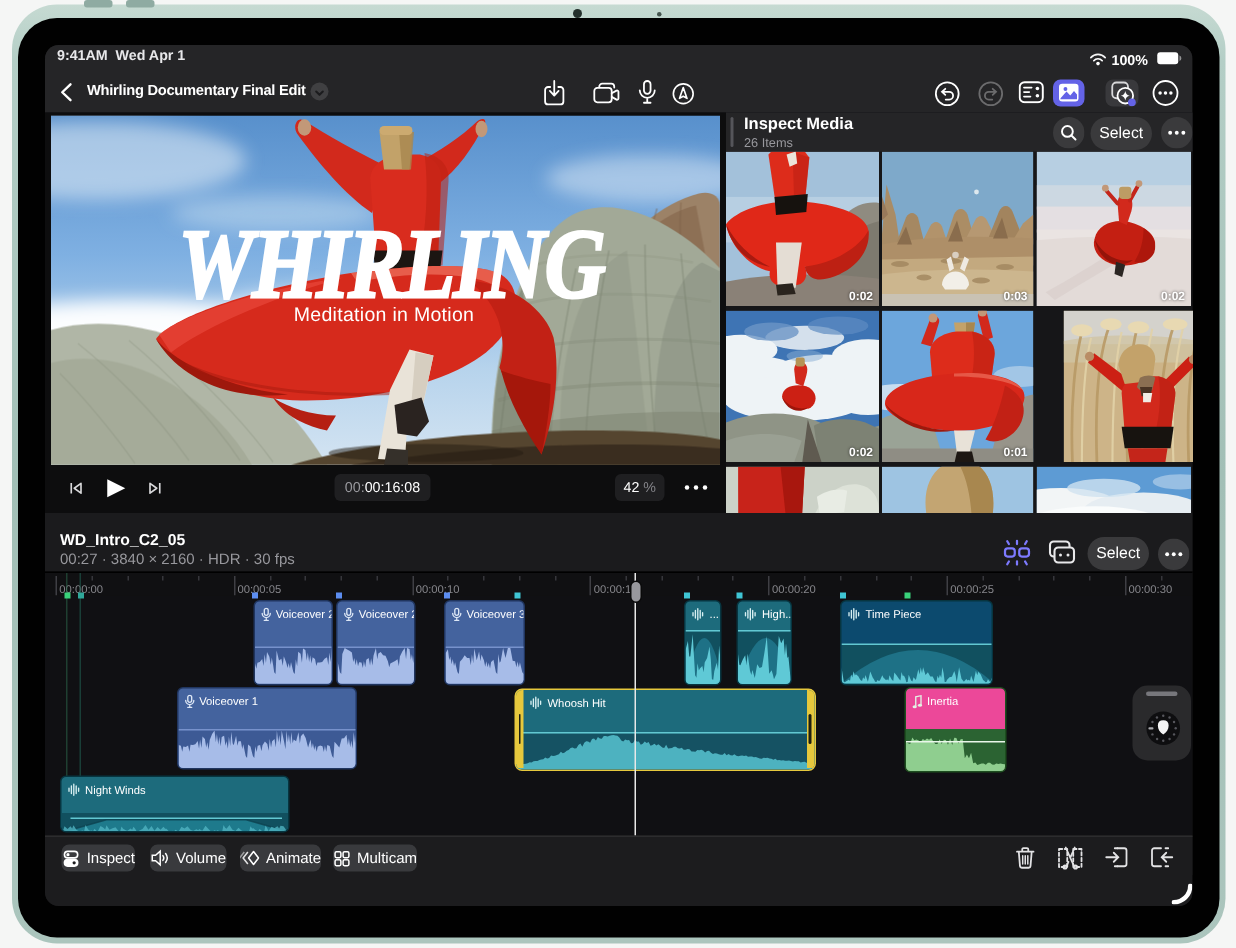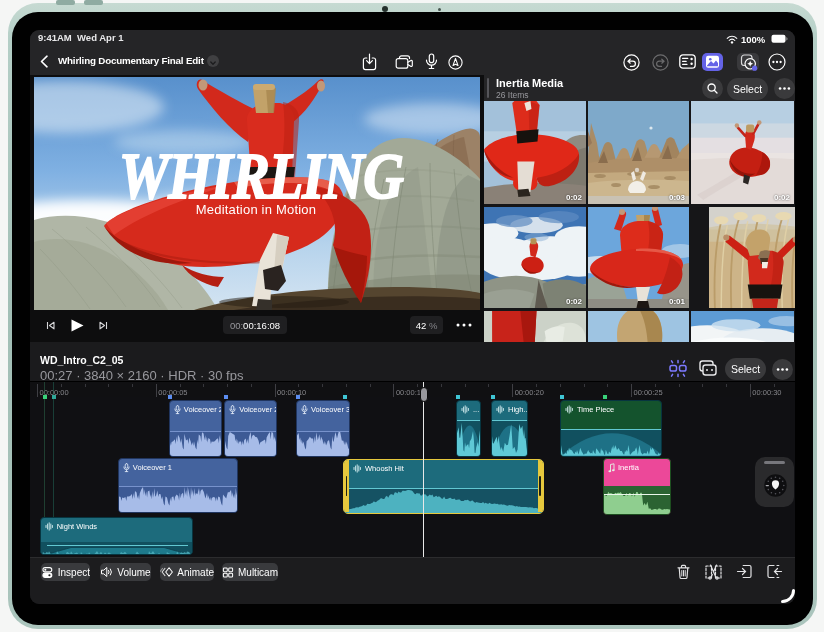--- a/index.html
+++ b/index.html
@@ -212,21 +212,21 @@
 <div class="abs" style="left:193px;top:286px;width:64px;height:18px;background:#1f1f21;border-radius:4px;color:#98989d;font-size:9.5px;display:flex;align-items:center;justify-content:center;">00:<span style="color:#fff;">00:16:08</span></div>
 <div class="abs" style="left:380px;top:286px;width:33px;height:18px;background:#1f1f21;border-radius:4px;font-size:9.5px;display:flex;align-items:center;justify-content:center;color:#fff;">42&nbsp;<span style="color:#85858a;">%</span></div>
 <svg class="abs" style="left:425px;top:292px;" width="18" height="6" viewBox="0 0 18 6">
       <circle cx="3" cy="3" r="1.5" fill="#fff"></circle>
       <circle cx="9" cy="3" r="1.5" fill="#fff"></circle>
       <circle cx="15" cy="3" r="1.5" fill="#fff"></circle>
     </svg>
 <div class="abs" style="left:454px;top:45px;width:311px;height:267px;background:#161618;"></div>
 <div class="abs" style="left:454px;top:45px;width:311px;height:26px;background:#252527;"></div>
 <div class="abs" style="left:457px;top:48px;width:2px;height:20px;background:#55555a;border-radius:1px;"></div>
-<div class="abs" style="left:466px;top:47px;color:#fff;font-size:11px;font-weight:bold;">Inertia Media</div>
+<div class="abs" style="left:466px;top:47px;color:#fff;font-size:11px;font-weight:bold;">Inspect Media</div>
 <div class="abs" style="left:466px;top:60px;color:#98989d;font-size:8.5px;">26 Items</div>
 <svg class="abs" style="left:672px;top:48px;" width="21" height="21" viewBox="0 0 21 21">
       <circle cx="10.5" cy="10.5" r="10.5" fill="#3a3a3c"></circle>
       <circle cx="9.6" cy="9.6" r="3.6" fill="none" stroke="#fff" stroke-width="1.3"></circle>
       <path d="M12.3,12.3 L15,15" stroke="#fff" stroke-width="1.3" stroke-linecap="round"></path>
     </svg>
 <div class="abs" style="left:697px;top:48px;width:41px;height:22px;background:#3a3a3c;border-radius:11px;color:#fff;font-size:10.5px;display:flex;align-items:center;justify-content:center;">Select</div>
 <svg class="abs" style="left:744px;top:48px;" width="21" height="21" viewBox="0 0 21 21">
       <circle cx="10.5" cy="10.5" r="10.5" fill="#3a3a3c"></circle>
       <circle cx="6.1" cy="10.5" r="1.3" fill="#fff"></circle>
@@ -405,21 +405,21 @@
         <rect width="101" height="103" fill="#5d9bd4"></rect>
 <rect y="34" width="101" height="69" fill="#79b0de"></rect>
 <ellipse cx="16" cy="26" rx="38" ry="12" fill="#f2f5f6"></ellipse>
 <ellipse cx="70" cy="30" rx="40" ry="13" fill="#e6edf2"></ellipse>
 <ellipse cx="44" cy="14" rx="24" ry="6" fill="#cfe2f0" opacity=".8"></ellipse>
 <ellipse cx="94" cy="10" rx="18" ry="5" fill="#c8ddee" opacity=".55"></ellipse>
 <ellipse cx="38" cy="38" rx="46" ry="12" fill="#fafcfc"></ellipse>
       </svg></div>
 <div class="abs" style="left:0;top:312px;width:765px;height:39px;background:#1b1b1d;"></div>
 <div class="abs" style="left:10px;top:324px;color:#fff;font-size:10.5px;font-weight:bold;">WD_Intro_C2_05</div>
-<div class="abs" style="left:10px;top:338px;color:#98989d;font-size:13px;">00:27 · 3840 × 2160 · HDR · 30 fps</div>
+<div class="abs" style="left:10px;top:338px;color:#98989d;font-size:10px;">00:27 · 3840 × 2160 · HDR · 30 fps</div>
 <svg class="abs" style="left:637px;top:328px;" width="22" height="21" viewBox="0 0 22 21">
 <g stroke="#7d7aff" stroke-width="1.5" fill="none" stroke-linecap="round">
 <rect x="3" y="7.5" width="6.5" height="5.5" rx="1.8"></rect>
         <rect x="12.5" y="7.5" width="6.5" height="5.5" rx="1.8"></rect>
 <path d="M11,2.5 v2.2 M11,16.2 v2.2 M4.5,2.8 l1.1,1.9 M17.5,2.8 l-1.1,1.9 M4.5,18.2 l1.1,-1.9 M17.5,18.2 l-1.1,-1.9"></path>
 </g>
     </svg>
 <svg class="abs" style="left:668px;top:329px;" width="20" height="19" viewBox="0 0 20 19">
 <g stroke="#e8e8ea" stroke-width="1.4" fill="none">
 <rect x="2" y="2" width="13" height="10" rx="2.5"></rect>
@@ -565,21 +565,21 @@
 <div style="position:absolute;left:0;bottom:35px;width:37px;height:1px;background:#62c8d2;"></div>
 <div class="cliplbl">
         <svg width="9" height="9" viewBox="0 0 9 9" style="flex:none;">
           <g stroke="#d8f0f2" stroke-width=".9" stroke-linecap="round">
             <path d="M1,3.5 v2 M2.6,2 v5 M4.2,0.8 v7.4 M5.8,2 v5 M7.4,3.5 v2"></path>
           </g>
         </svg>
         <span>High...</span>
       </div>
     </div>
-<div class="clip" style="left:530px;top:370px;width:102px;height:57px;background:#14532d;border:0.5px solid #073540;">
+<div class="clip" style="left:530px;top:370px;width:102px;height:57px;background:#0c4a6e;border:0.5px solid #073540;">
 <div style="position:absolute;left:0;bottom:0;width:102px;height:26px;background:#11505f;">
 <svg width="102" height="26">
           <path d="M0,25.7 Q51.0,-19.2 102,25.7 Z" fill="#1e7186"></path>
           <g transform="translate(0,14.9) scale(1,0.42)">
             <polygon points="0,25.7 0.0,0.0 1.6,23.6 2.5,23.1 3.2,22.1 4.8,19.5 5.7,21.4 6.4,11.3 7.3,16.3 8.0,6.0 8.9,13.0 9.6,11.1 11.2,14.1 12.1,18.0 12.8,20.3 13.7,21.8 14.4,15.7 15.3,19.0 16.0,12.3 17.6,23.0 19.2,6.7 20.8,16.1 21.7,19.2 22.4,22.8 23.3,23.1 24.0,20.1 24.9,21.7 25.6,20.7 27.2,12.4 28.1,17.0 28.8,18.0 29.7,20.4 30.4,18.8 31.3,20.9 32.0,12.4 32.9,16.9 33.6,19.8 34.5,21.5 35.2,8.0 36.8,13.0 38.4,18.6 39.3,20.8 40.0,7.5 40.9,13.9 41.6,12.8 42.5,17.2 43.2,23.5 44.1,23.1 44.8,11.8 46.4,21.0 47.3,22.3 48.0,15.8 49.6,20.0 51.2,3.1 52.1,11.2 52.8,0.0 53.7,9.3 54.4,0.0 56.0,12.3 57.6,7.6 59.2,14.5 60.8,14.7 62.4,22.5 63.3,23.1 64.0,13.4 64.9,17.6 65.6,11.4 66.5,16.4 67.2,0.0 68.1,9.3 68.8,23.1 69.7,23.1 70.4,19.7 72.0,15.6 73.6,14.8 75.2,5.7 76.1,12.8 76.8,23.6 78.4,0.0 80.0,18.0 81.6,22.8 83.2,18.6 84.1,20.8 84.8,19.5 85.7,21.3 86.4,13.1 88.0,23.3 89.6,5.3 90.5,12.5 91.2,7.0 92.8,11.3 94.4,20.2 95.3,21.8 96.0,23.6 96.9,23.1 97.6,18.7 99.2,23.6 100.8,12.9 102.0,25.7" fill="#5fc9d6"></polygon>
           </g>
         </svg></div>
 <div style="position:absolute;left:0;bottom:26px;width:102px;height:1px;background:#62c8d2;"></div>
 <div class="cliplbl">
         <svg width="9" height="9" viewBox="0 0 9 9" style="flex:none;">

